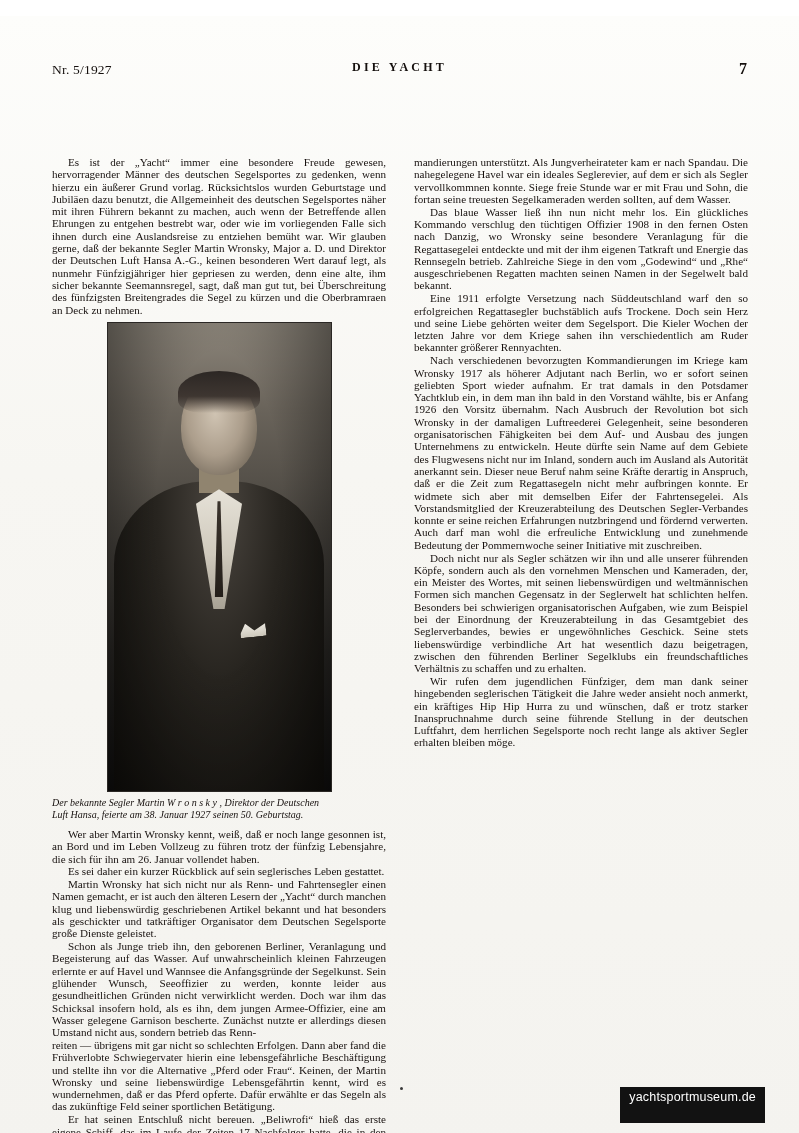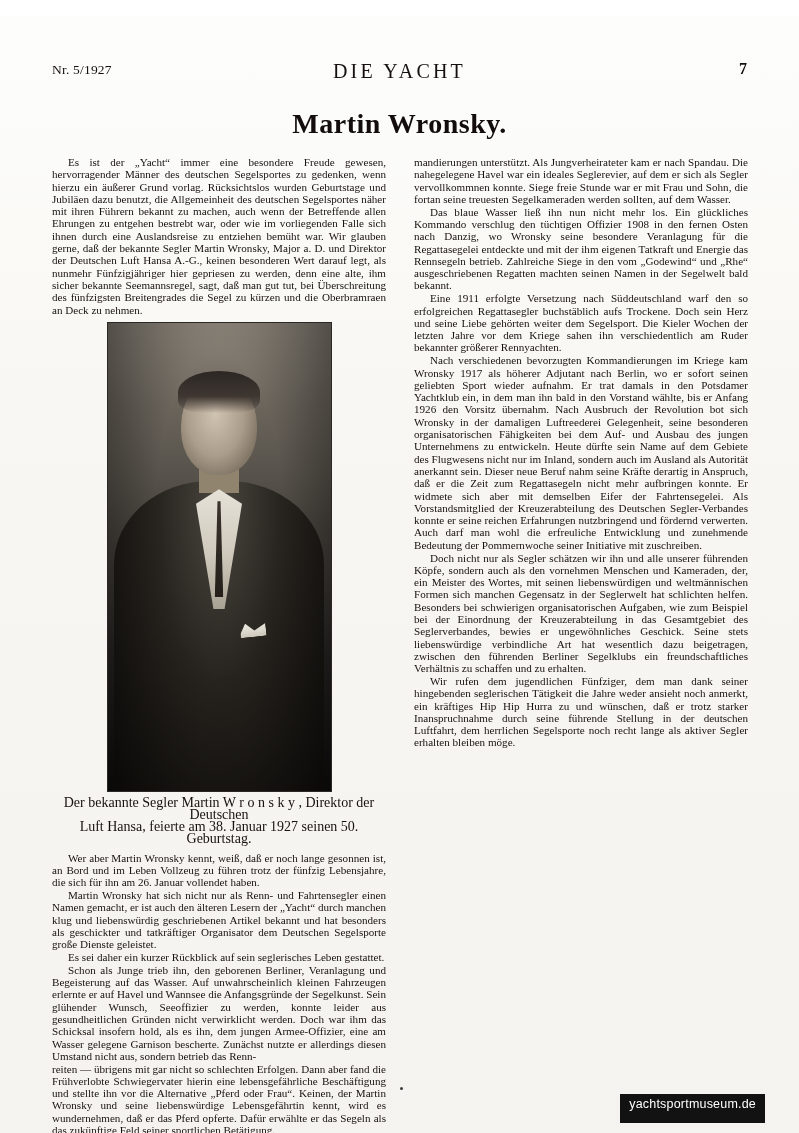--- a/index.html
+++ b/index.html
@@ -37,22 +37,23 @@
     left: 0;
     top: 2px;
     font-size: 13.5px;
     letter-spacing: 0.2px;
   }
   .runhead .mag {
     position: absolute;
     left: 0; right: 0;
     top: 0;
     text-align: center;
-    font-size: 20px;
+    font-size: 12px;
     letter-spacing: 3.2px;
+    font-weight: bold;
   }
   .runhead .pageno {
     position: absolute;
     right: 0;
     top: 0;
     font-size: 16px;
     font-weight: bold;
   }
   h1.title {
     position: absolute;
@@ -185,23 +186,24 @@
     clip-path: polygon(0% 70%, 22% 0%, 55% 55%, 100% 10%, 100% 100%, 0% 100%);
   }
   .ph-vign {
     position: absolute; inset: 0;
     background: radial-gradient(ellipse at 50% 40%, rgba(0,0,0,0) 40%, rgba(0,0,0,0.55) 100%);
   }
   .caption {
     width: 334px;
     margin: 5px 0 4px 0;
     font-family: "Liberation Serif", serif;
-    font-size: 14px;
+    font-style: italic;
+    font-size: 10px;
     line-height: 11.8px;
-    text-align: center;
+    text-align: left;
     color: #17110f;
   }
 
   .footer {
     position: absolute;
     left: 0; right: 0;
     bottom: 16px;
     height: 22px;
   }
   .footer .dot {
@@ -213,38 +215,37 @@
     border-radius: 50%;
   }
   .watermark {
     position: absolute;
     right: 34px;
     bottom: 10px;
     background: #121212;
     color: #ffffff;
     font-family: "Liberation Sans", sans-serif;
     font-size: 12.5px;
-    padding: 3px 9px 12px 9px;
+    padding: 3px 9px 19px 9px;
     letter-spacing: 0.2px;
   }
   .watermark .ys { color: #ffffff; }
 </style>
 </head>
 <body>
 
 <div class="page">
   <div class="sheet">
 
     <div class="runhead">
       <div class="issue">Nr. 5/1927</div>
       <div class="mag">DIE YACHT</div>
       <div class="pageno">7</div>
     </div>
 
-    <h1 class="title">Martin Wronsky.</h1>
 
     <div class="cols">
 
       <div class="col left">
         <p>Es ist der „Yacht“ immer eine besondere Freude gewesen, hervorragender Männer des deutschen Segelsportes zu gedenken, wenn hierzu ein äußerer Grund vorlag. Rücksichtslos wurden Geburtstage und Jubiläen dazu benutzt, die Allgemeinheit des deutschen Segelsportes näher mit ihren Führern bekannt zu machen, auch wenn der Betreffende allen Ehrungen zu entgehen bestrebt war, oder wie im vorliegenden Falle sich ihnen durch eine Auslandsreise zu entziehen bemüht war. Wir glauben gerne, daß der bekannte Segler Martin Wronsky, Major a. D. und Direktor der Deutschen Luft Hansa A.-G., keinen besonderen Wert darauf legt, als nunmehr Fünfzigjähriger hier gepriesen zu werden, denn eine alte, ihm sicher bekannte Seemannsregel, sagt, daß man gut tut, bei Überschreitung des fünfzigsten Breitengrades die Segel zu kürzen und die Oberbramraen an Deck zu nehmen.</p>
 
         <div class="photo-wrap">
           <div class="photo">
             <div class="ph-bg"></div>
             <div class="ph-shoulders"></div>
@@ -256,22 +257,22 @@
             <div class="ph-hair"></div>
             <div class="ph-vign"></div>
           </div>
           <div class="caption">
             <span>Der bekannte Segler Martin W r o n s k y , Direktor der Deutschen</span><br>
             <span>Luft Hansa, feierte am 38. Januar 1927 seinen 50. Geburtstag.</span>
           </div>
         </div>
 
         <p>Wer aber Martin Wronsky kennt, weiß, daß er noch lange gesonnen ist, an Bord und im Leben Vollzeug zu führen trotz der fünfzig Lebensjahre, die sich für ihn am 26. Januar vollendet haben.</p>
+        <p>Es sei daher ein kurzer Rückblick auf sein seglerisches Leben gestattet.</p>
         <p>Martin Wronsky hat sich nicht nur als Renn- und Fahrtensegler einen Namen gemacht, er ist auch den älteren Lesern der „Yacht“ durch manchen klug und liebenswürdig geschriebenen Artikel bekannt und hat besonders als geschickter und tatkräftiger Organisator dem Deutschen Segelsporte große Dienste geleistet.</p>
-        <p>Es sei daher ein kurzer Rückblick auf sein seglerisches Leben gestattet.</p>
         <p>Schon als Junge trieb ihn, den geborenen Berliner, Veranlagung und Begeisterung auf das Wasser. Auf unwahrscheinlich kleinen Fahrzeugen erlernte er auf Havel und Wannsee die Anfangsgründe der Segelkunst. Sein glühender Wunsch, Seeoffizier zu werden, konnte leider aus gesundheitlichen Gründen nicht verwirklicht werden. Doch war ihm das Schicksal insofern hold, als es ihn, dem jungen Armee-Offizier, eine am Wasser gelegene Garnison bescherte. Zunächst nutzte er allerdings diesen Umstand nicht aus, sondern betrieb das Renn-</p>
         <p class="noind">reiten — übrigens mit gar nicht so schlechten Erfolgen. Dann aber fand die Frühverlobte Schwiegervater hierin eine lebensgefährliche Beschäftigung und stellte ihn vor die Alternative „Pferd oder Frau“. Keinen, der Martin Wronsky und seine liebenswürdige Lebensgefährtin kennt, wird es wundernehmen, daß er das Pferd opferte. Dafür erwählte er das Segeln als das zukünftige Feld seiner sportlichen Betätigung.</p>
         <p>Er hat seinen Entschluß nicht bereuen. „Beliwrofi“ hieß das erste eigene Schiff, das im Laufe der Zeiten 17 Nachfolger hatte, die in den meisten Fällen „Ingeborg“ getauft wurden. Er hat sie alle mit der gleichen Hingabe geliebt, trotzdem sie so verschieden voneinander waren: Jollen, 6-SL-Kreuzer und 8-SL-Kreuzer, 7-m-R.-Boote, 8-m-R.-Boote, darunter zwei von den berühmten „Tonis“, drei 45-qm-Kreuzer, den ersten 75-qm-Kreuzer in Deutschland und jetzt einen jugendlich frischen 60-qm-Kreuzer. Der Höhepunkt aber war die zweijährige Eignerschaft des großen Schooners „Nordstern“ ex „Meteor“, mit dem er in der Ostsee und im Mittelmeer gekreuzt hat.</p>
 
       </div>
 
       <div class="col right">
         <p class="noind">mandierungen unterstützt. Als Jungverheirateter kam er nach Spandau. Die nahegelegene Havel war ein ideales Seglerevier, auf dem er sich als Segler vervollkommnen konnte. Siege freie Stunde war er mit Frau und Sohn, die fortan seine treuesten Segelkameraden werden sollten, auf dem Wasser.</p>
         <p>Das blaue Wasser ließ ihn nun nicht mehr los. Ein glückliches Kommando verschlug den tüchtigen Offizier 1908 in den fernen Osten nach Danzig, wo Wronsky seine besondere Veranlagung für die Regattasegelei entdeckte und mit der ihm eigenen Tatkraft und Energie das Rennsegeln betrieb. Zahlreiche Siege in den vom „Godewind“ und „Rhe“ ausgeschriebenen Regatten machten seinen Namen in der Segelwelt bald bekannt.</p>
         <p>Eine 1911 erfolgte Versetzung nach Süddeutschland warf den so erfolgreichen Regattasegler buchstäblich aufs Trockene. Doch sein Herz und seine Liebe gehörten weiter dem Segelsport. Die Kieler Wochen der letzten Jahre vor dem Kriege sahen ihn verschiedentlich am Ruder bekannter größerer Rennyachten.</p>

